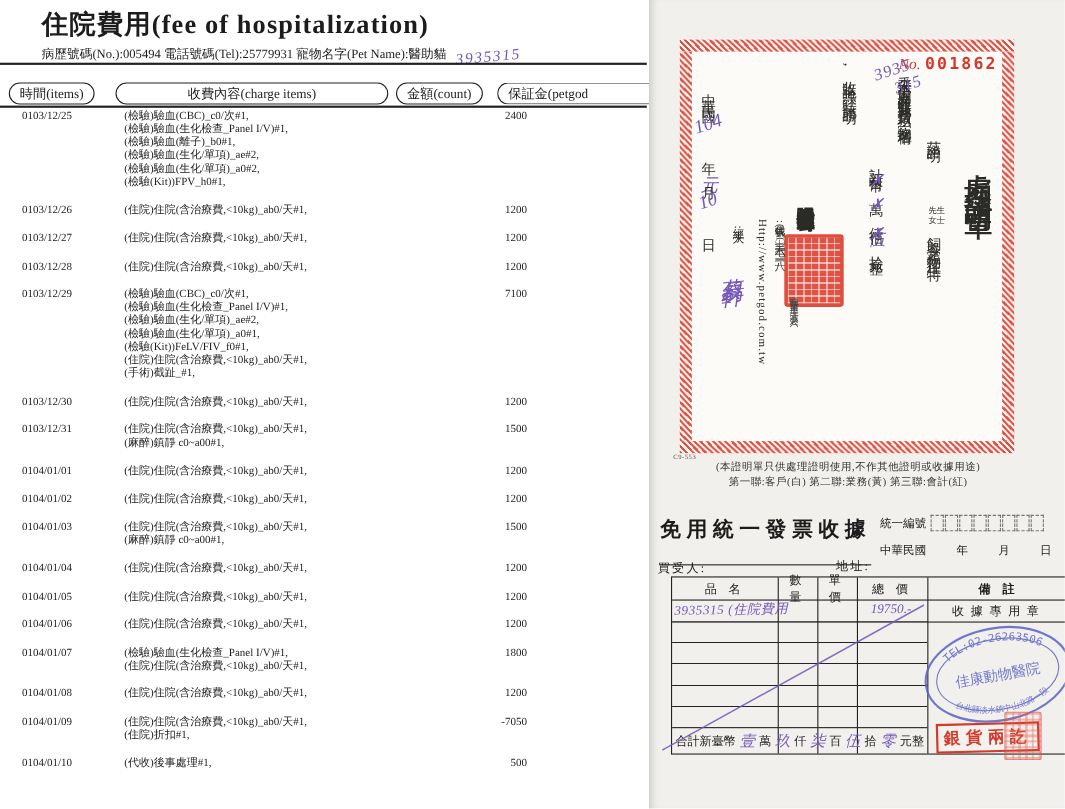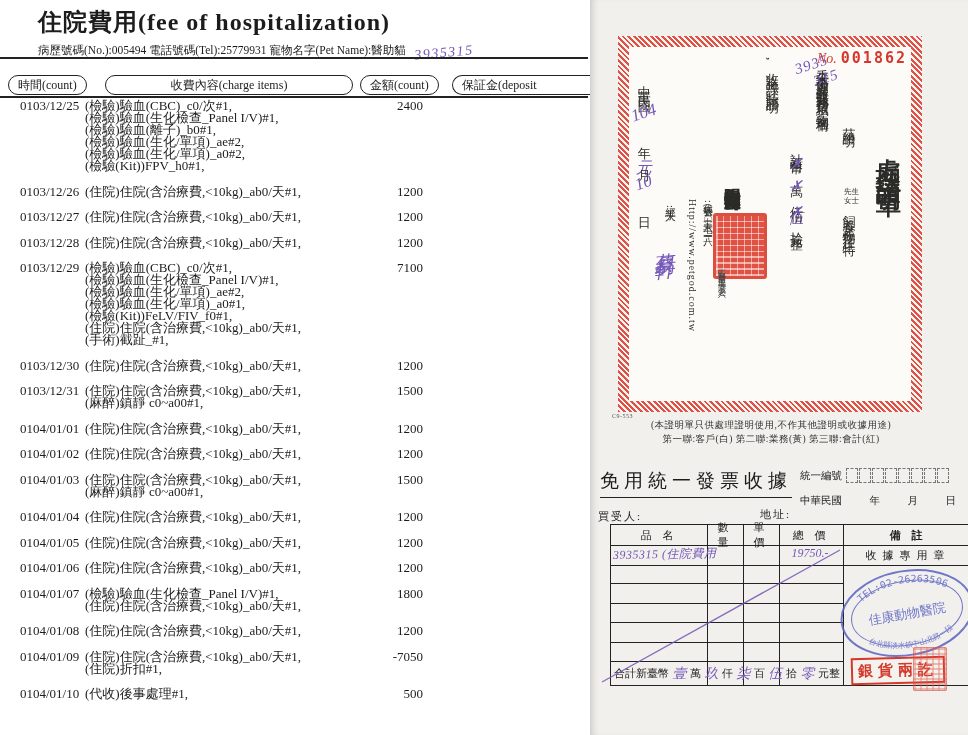--- a/index.html
+++ b/index.html
@@ -16,21 +16,21 @@
   .fee-meta .hw-id{display:inline-block;font-size:14px;letter-spacing:1.5px;margin-left:8px;transform:rotate(-5deg) translateY(3px);}
   .rule{position:absolute;left:0;width:588px;background:#222;}
   .rule-top{top:57px;height:2px;}
   .rule-head{top:96px;height:1.5px;}
   .pill{position:absolute;top:75px;border:1.3px solid #222;border-radius:10px;font-size:12px;line-height:16px;padding:1px 9px;white-space:nowrap;background:#fff;box-sizing:border-box;}
   .pill-date{left:8px;}
   .pill-items{left:105px;width:248px;text-align:center;}
   .pill-amount{left:360px;}
   .pill-deposit{left:452px;width:140px;border-right:none;border-radius:10px 0 0 10px;}
   .fee-body{position:absolute;left:0;top:100px;width:588px;}
-  .fee-row{display:flex;margin-bottom:13.5px;font-size:13px;line-height:12px;}
+  .fee-row{display:flex;margin-bottom:13.5px;font-size:10px;line-height:12px;gap:28px;}
   .fr-date{width:65px;padding-left:20px;flex:none;}
   .fr-items{width:252px;flex:none;}
   .fr-amount{width:86px;flex:none;text-align:right;}
   
   .right-page{position:absolute;left:590px;top:0;width:378px;height:735px;background:#f2f0ec;
     box-shadow:inset 7px 0 9px -6px rgba(0,0,0,.22);}
   
   .cert{position:absolute;left:28px;top:36px;width:304px;height:376px;box-sizing:border-box;
     background:#fcfbf8;border:11px solid #e05a4c;
     border-image:repeating-linear-gradient(45deg,#dd5244 0 2px,#fdf3f0 2px 4px,#dd5244 4px 6px,#fdf3f0 6px 8px) 11 round;}
@@ -61,21 +61,21 @@
   .c-agent{left:34px;top:152px;font-size:10.5px;letter-spacing:2px;}
   .c-sign{left:20px;top:190px;font-size:20px;letter-spacing:4px;transform:rotate(-5deg);}
   .c-date{left:2px;top:28px;font-size:13px;letter-spacing:5px;}
   .c-date .hwn{display:inline-block;writing-mode:horizontal-tb;font-size:17px;letter-spacing:0;transform:rotate(-18deg);margin:8px 0;}
   .c-date .hwc{font-size:16px;letter-spacing:0;margin:6px 0;}
   .c-date .unit{margin-top:6px;}
   .form-code{position:absolute;left:22px;top:413px;font-size:6px;color:#555;letter-spacing:.5px;}
   .cert-notes{position:absolute;left:30px;top:418px;width:302px;text-align:center;font-size:9.5px;line-height:14px;letter-spacing:.5px;color:#333;}
   
   .receipt{position:absolute;left:4px;top:460px;width:372px;height:270px;font-family:"Liberation Serif","DejaVu Serif",serif;}
-  .r-title{position:absolute;left:6px;top:8px;font-size:19px;font-weight:400;letter-spacing:5px;border-bottom:1.5px solid #222;padding-bottom:3px;white-space:nowrap;}
+  .r-title{position:absolute;left:6px;top:8px;font-size:19px;font-weight:700;letter-spacing:5px;border-bottom:1.5px solid #222;padding-bottom:19px;white-space:nowrap;}
   .r-uid{position:absolute;left:206px;top:8px;display:flex;align-items:center;gap:4px;font-size:10.5px;white-space:nowrap;}
   .uid-boxes{display:flex;gap:1px;}
   .uid-box{width:12px;height:15px;border:1px dashed #777;box-sizing:border-box;}
   .r-dateline{position:absolute;left:206px;top:34px;width:156px;display:flex;justify-content:space-between;font-size:10.5px;}
   .r-buyer{position:absolute;left:4px;top:49px;font-size:11px;letter-spacing:2px;}
   .r-addr{position:absolute;left:166px;top:47px;font-size:11px;letter-spacing:2px;}
   .r-table{position:absolute;left:16px;top:64px;width:364px;height:162px;border:1.5px solid #222;box-sizing:border-box;font-size:11px;}
   .vline{position:absolute;top:0;bottom:0;width:1px;background:#222;}
   .vl1{left:96px;}.vl2{left:132px;}.vl3{left:168px;}.vl4{left:232px;}
   .r-head{position:absolute;left:0;top:0;right:0;height:20px;border-bottom:1px solid #222;display:flex;align-items:center;}
@@ -100,24 +100,24 @@
 <body>
 
 <div>
 
   <section class="fee-doc">
     <h1 class="fee-title">住院費用(fee of hospitalization)</h1>
     <div class="fee-meta">
       <span>病歷號碼(No.):005494  電話號碼(Tel):25779931  寵物名字(Pet Name):醫助貓</span><span class="hw hw-id">3935315</span>
     </div>
     <div class="rule rule-top"></div>
-    <span class="pill pill-date">時間(count)</span>
+    <span class="pill pill-date">時間(items)</span>
     <span class="pill pill-items">收費內容(charge items)</span>
     <span class="pill pill-amount">金額(count)</span>
-    <span class="pill pill-deposit">保証金(deposit</span>
+    <span class="pill pill-deposit">保証金(petgod</span>
     <div class="rule rule-head"></div>
     <div class="fee-body">
         <div class="fee-row">
           <div class="fr-date">0103/12/25</div>
           <div class="fr-items">
             <div>(檢驗)驗血(CBC)_c0/次#1,</div>
             <div>(檢驗)驗血(生化檢查_Panel I/V)#1,</div>
             <div>(檢驗)驗血(離子)_b0#1,</div>
             <div>(檢驗)驗血(生化/單項)_ae#2,</div>
             <div>(檢驗)驗血(生化/單項)_a0#2,</div>

